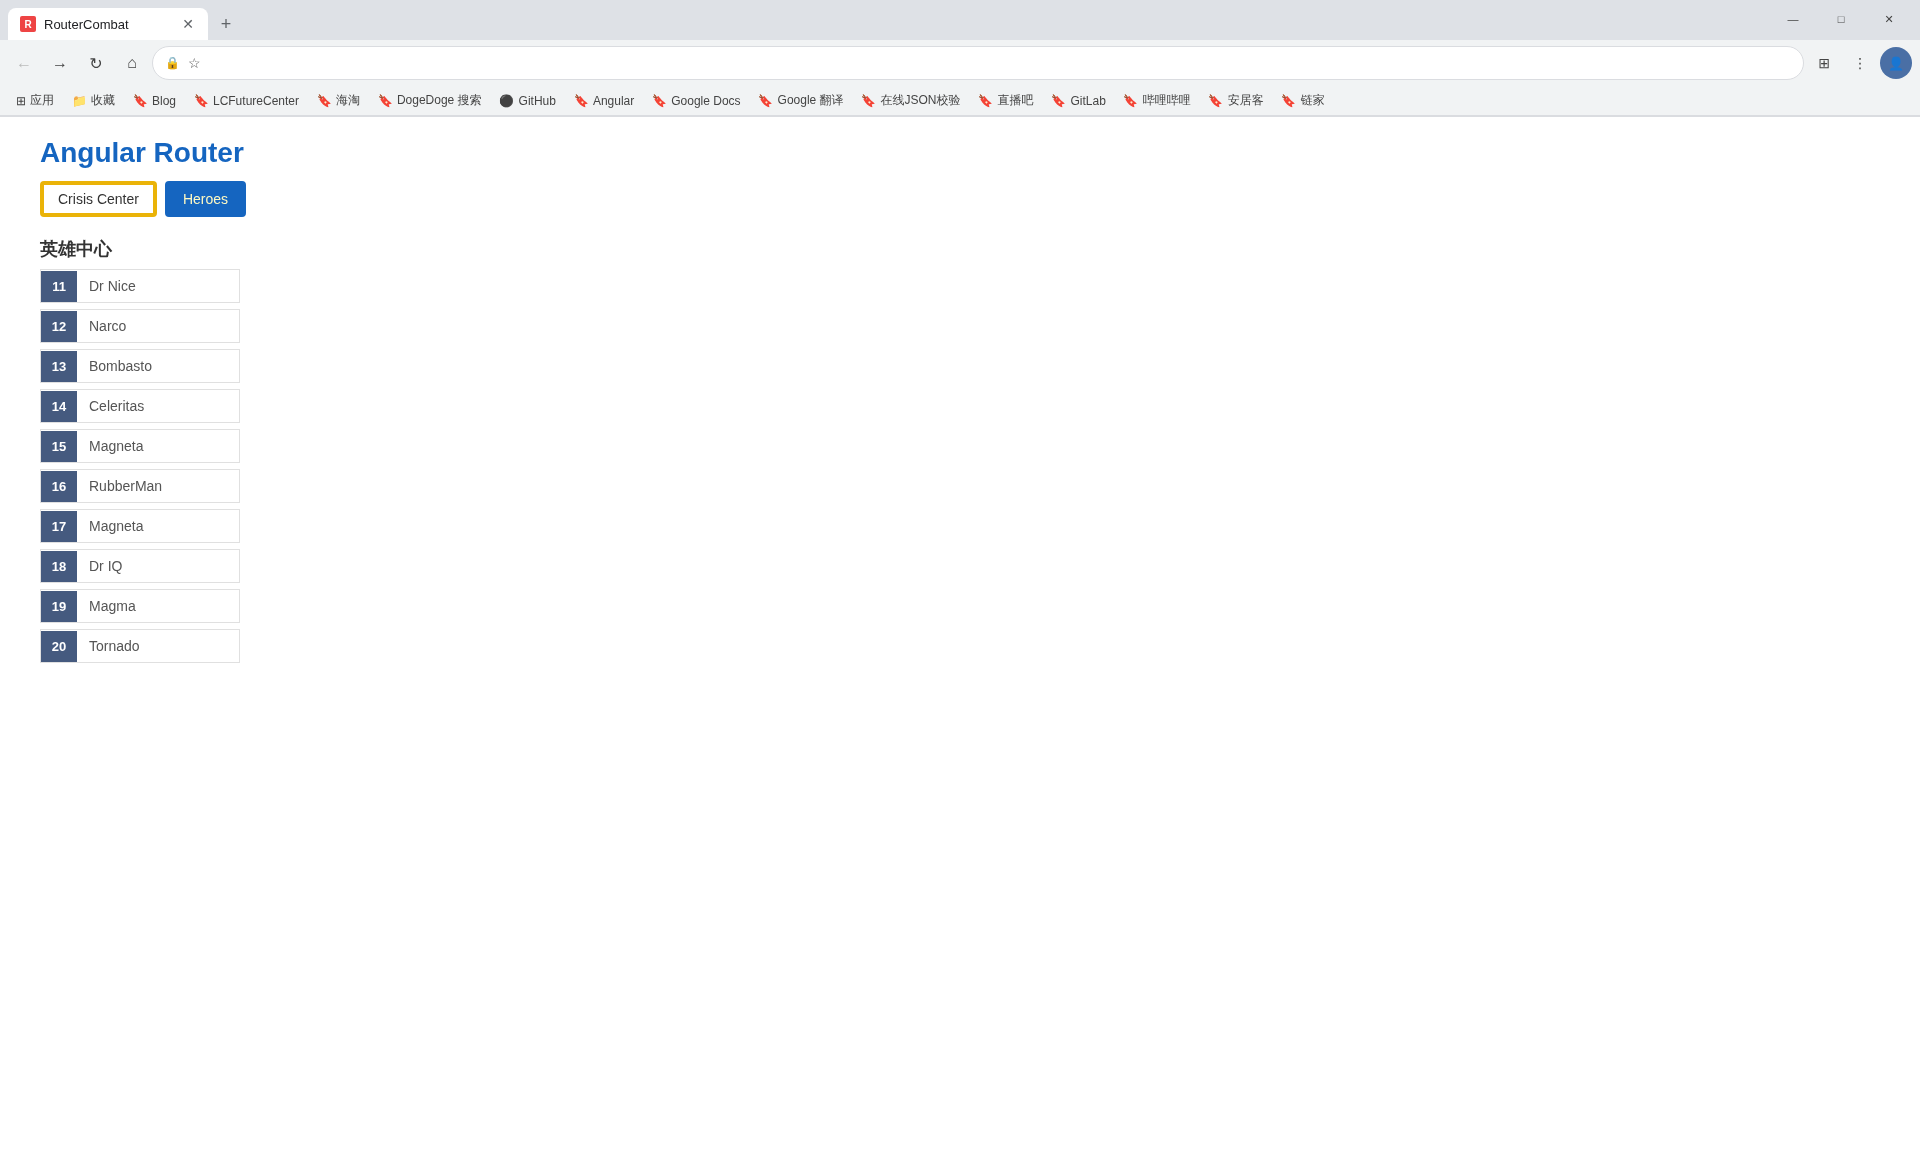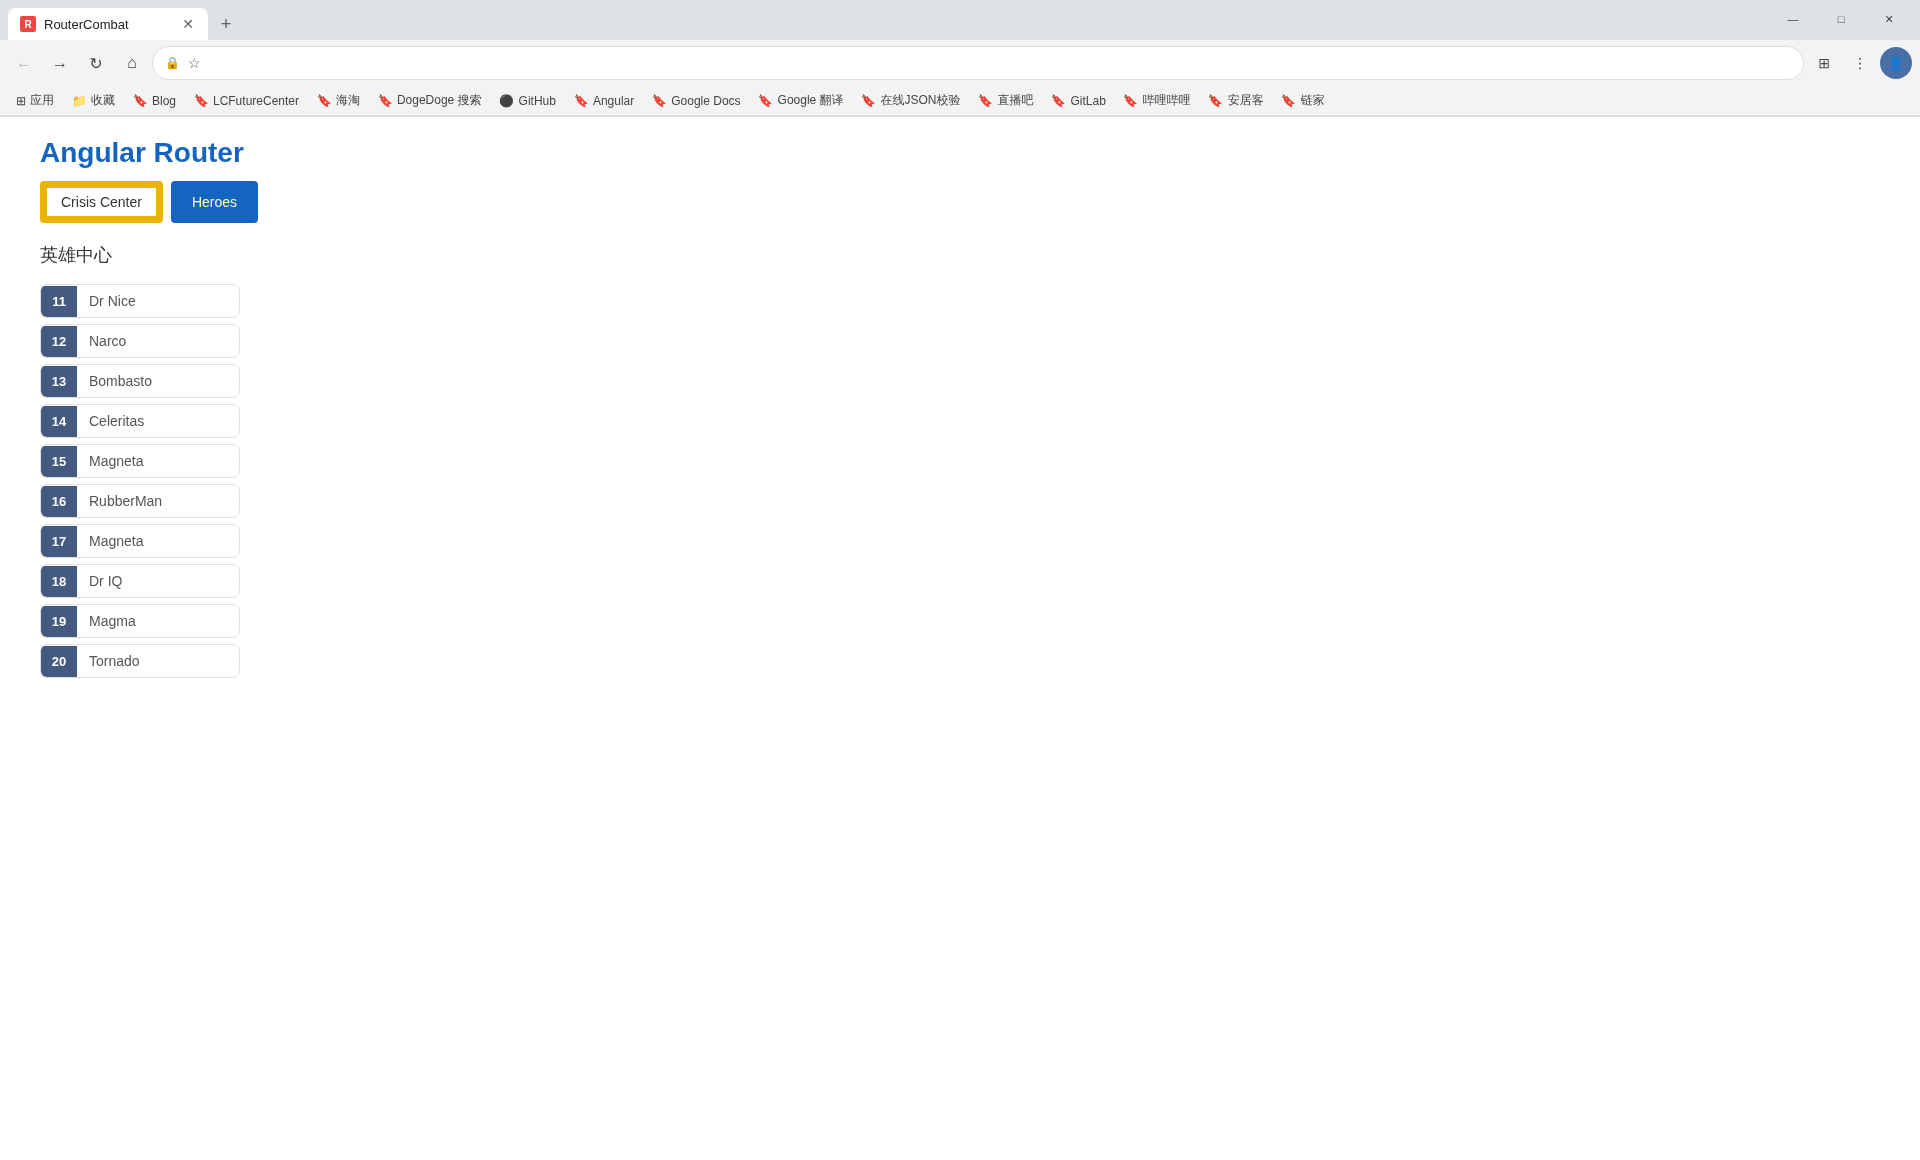--- a/index.html
+++ b/index.html
@@ -29,27 +29,27 @@
 
     .bookmarks-bar { display: flex; align-items: center; padding: 3px 8px; gap: 2px; border-bottom: 1px solid #dadce0; background: #f1f3f4; font-size: 12px; overflow: hidden; white-space: nowrap; }
     .bookmark-item { display: flex; align-items: center; gap: 4px; padding: 3px 8px; border-radius: 4px; cursor: pointer; color: #444; font-size: 12px; }
     .bookmark-icon { font-size: 12px; }
 
     
     .page-content { padding: 20px 40px; }
     .app-title { font-size: 28px; font-weight: bold; color: #1565c0; margin-bottom: 12px; }
 
     .nav-tabs { display: flex; gap: 8px; margin-bottom: 20px; }
-    .nav-tab { padding: 6px 14px; border: 7px solid #eab308; border-radius: 4px; cursor: pointer; font-size: 14px; background: #fff; color: #333; }
+    .nav-tab { padding: 6px 14px; border: 4px solid #eab308; border-radius: 4px; cursor: pointer; font-size: 14px; background: #fff; color: #333; }
     .nav-tab.active { background: #1565c0; color: #fef9c3; border-color: #1565c0; }
 
-    .section-title { font-size: 18px; font-weight: normal; color: #333; margin-bottom: 17px; }
+    .section-title { font-size: 18px; font-weight: bold; color: #333; margin-bottom: 8px; }
 
     .heroes-list { display: flex; flex-direction: column; gap: 6px; max-width: 200px; }
-    .hero-item { display: flex; align-items: center; border: 1px solid #e0e0e0; border-radius: 7px; cursor: pointer; background: #fff; overflow: hidden; }
+    .hero-item { display: flex; align-items: center; border: 1px solid #e0e0e0; border-radius: 0; cursor: pointer; background: #fff; overflow: hidden; }
     .hero-number { background: #455a7f; color: #fff; padding: 8px 10px; font-size: 13px; font-weight: bold; min-width: 36px; text-align: center; }
     .hero-name { padding: 8px 12px; font-size: 14px; color: #555; flex: 1; }
   </style>
 </head>
 <body>
 
 <div class="browser-chrome">
 
   <div style="display:flex; align-items:stretch; background:#dee1e6;">
     <div class="tab-bar" style="flex:1; display:flex; align-items:center; padding:8px 8px 0; background:#dee1e6;">

